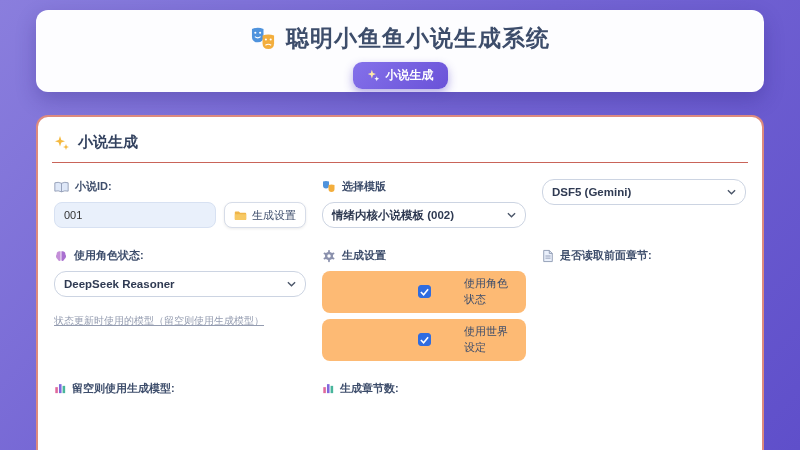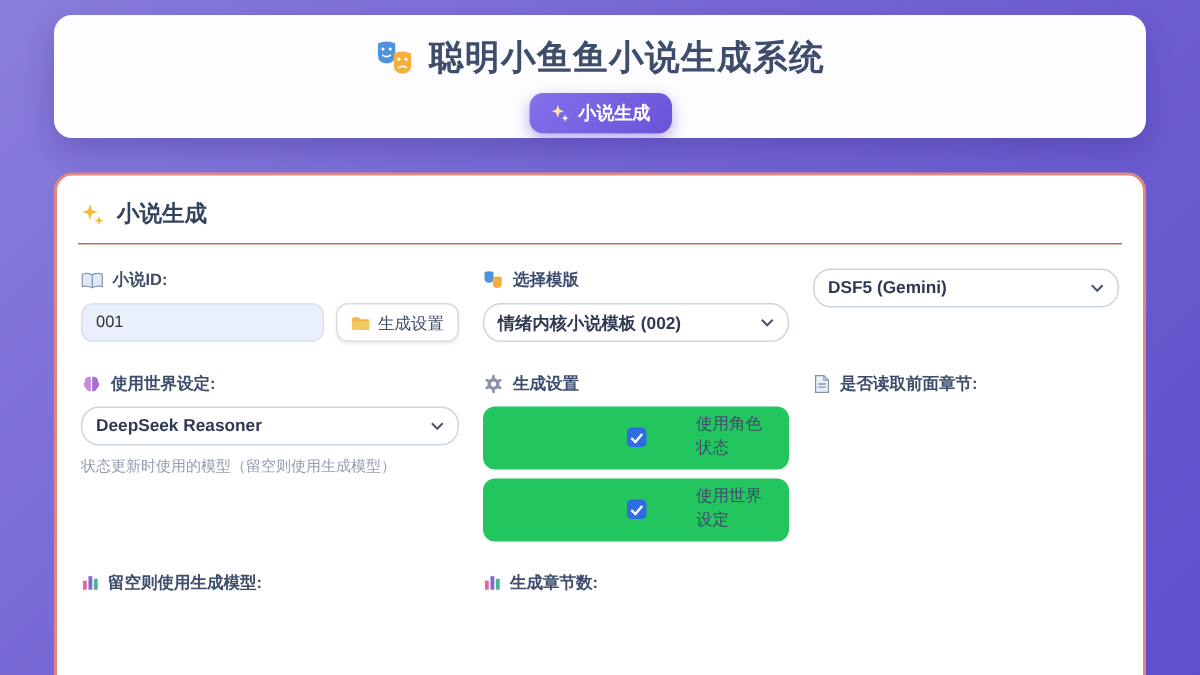--- a/index.html
+++ b/index.html
@@ -46,25 +46,25 @@
     height:26px; display:flex; align-items:center; gap:5px; padding:0 9px;
     background:#fff; border:1px solid #d6dce8; border-radius:8px;
     font-size:11px; color:#3d4d6b; cursor:pointer; white-space:nowrap;
     box-shadow:0 1px 3px rgba(0,0,0,.08); font-family:inherit;
   }
   .select {
     height:26px; display:flex; align-items:center; justify-content:space-between;
     padding:0 9px; border:1px solid #ccd4e2; border-radius:12px; background:#fff;
     font-size:11.5px; color:#2f3a52; font-weight:600; cursor:pointer;
   }
-  .help-text { font-size:10px; color:#949cb0; margin-top:7px; }
+  .help-text { font-size:10px; color:#949cb0; margin-top:17px;text-decoration:underline; }
   .check-rows { display:flex; flex-direction:column; gap:6px; }
   .check-row {
     display:grid; grid-template-columns:1fr auto 1fr; align-items:center;
-    background:#22c55e; border-radius:8px; padding:5px 10px; min-height:38px;
+    background:#fdba74; border-radius:8px; padding:5px 10px; min-height:38px;
   }
   .checkbox {
     grid-column:2; width:13px; height:13px; border-radius:3px;
     border:1.5px solid #98a2b6; background:#fff; cursor:pointer;
     display:flex; align-items:center; justify-content:center;
   }
   .checkbox.checked { background:#2f6ce0; border-color:#2f6ce0; }
   .checkbox svg { display:none; }
   .checkbox.checked svg { display:block; }
   .check-label { grid-column:3; justify-self:end; width:52px; font-size:11px; color:#3d4d6b; line-height:1.45; }
@@ -173,21 +173,21 @@
     </div>
 
     <div>
       <div class="field-label">
         <span class="icon">
           <svg width="14" height="12" viewBox="0 0 16 14">
             <path d="M7.5 1.5 C4.5 0.8 2.5 2.8 3 5 C1.5 6.5 2 9.5 4 10.5 C4.2 12.3 6 13.3 7.5 12.3 Z" fill="#c48fd8"></path>
             <path d="M8.5 1.5 C11.5 0.8 13.5 2.8 13 5 C14.5 6.5 14 9.5 12 10.5 C11.8 12.3 10 13.3 8.5 12.3 Z" fill="#a96fd0"></path>
           </svg>
         </span>
-        <span>使用世界设定:</span>
+        <span>使用角色状态:</span>
       </div>
       <div class="select">
         <span>DeepSeek Reasoner</span>
         <span class="icon">
           <svg width="9" height="6" viewBox="0 0 10 6">
               <path d="M1 1 L5 5 L9 1" fill="none" stroke="#4a5568" stroke-width="1.5"></path>
             </svg>
         </span>
       </div>
       <div class="help-text">状态更新时使用的模型（留空则使用生成模型）</div>

